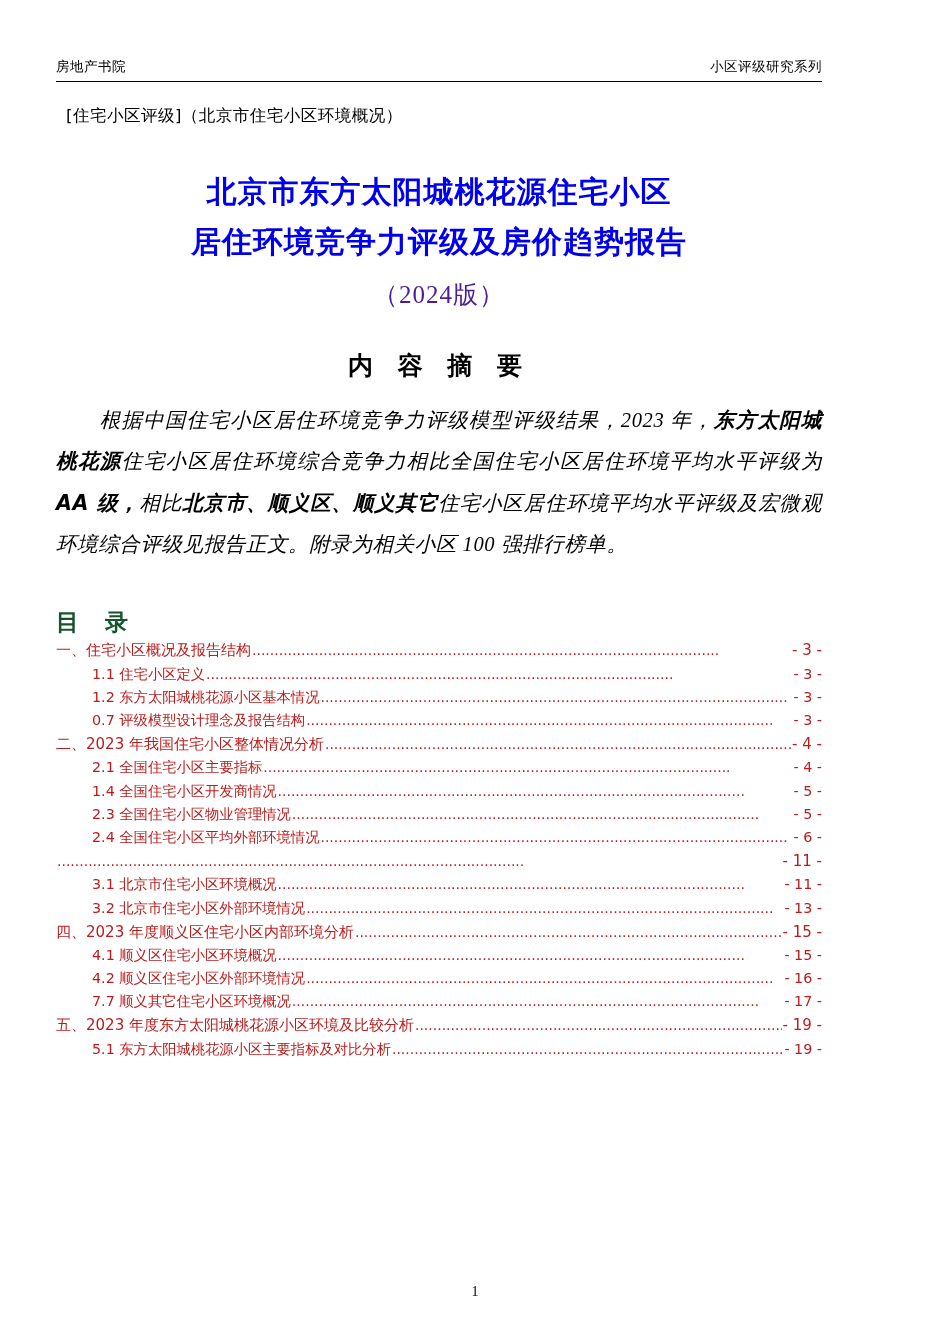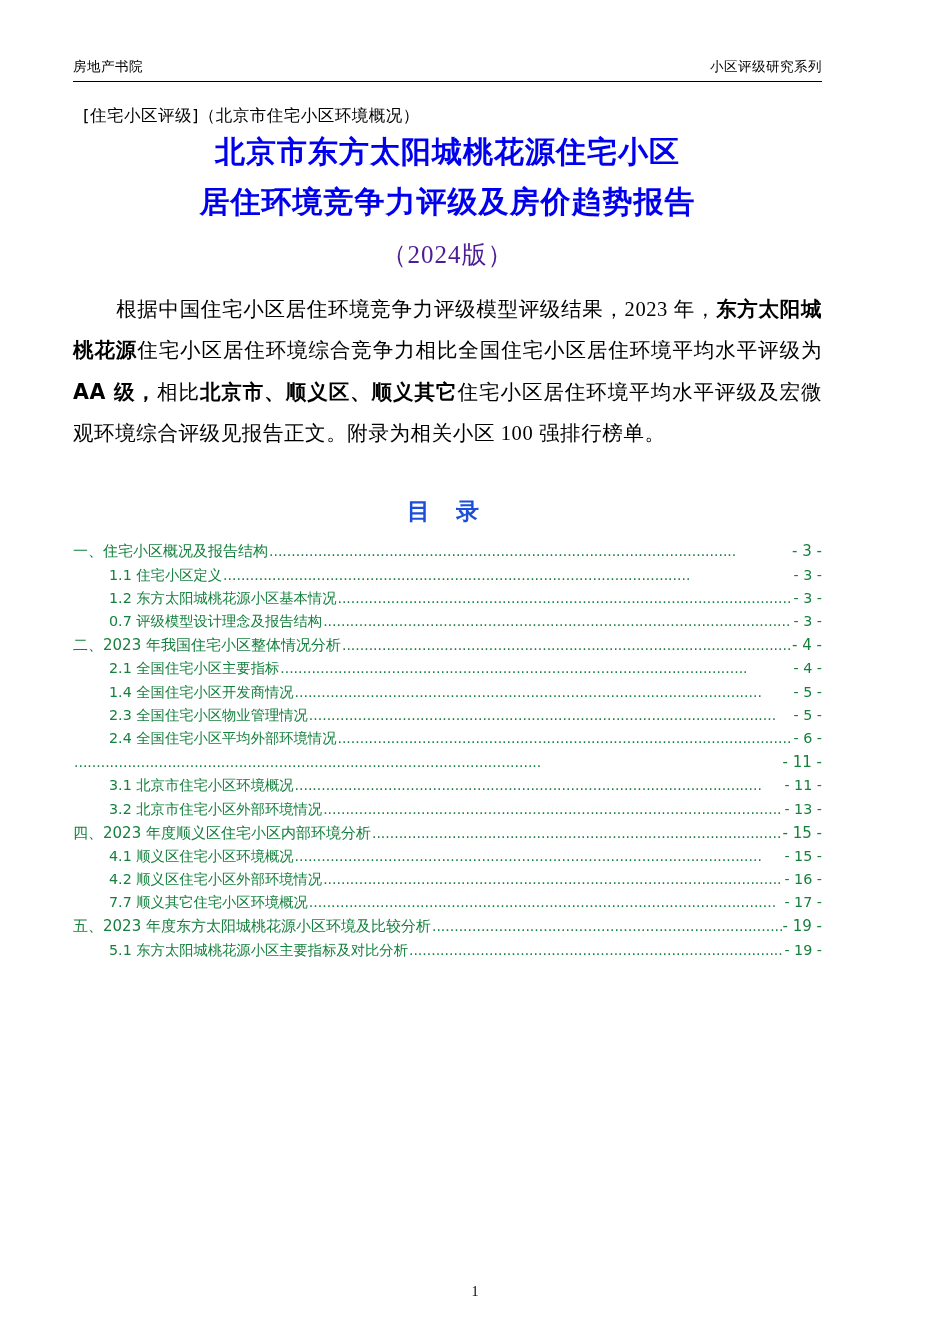--- a/index.html
+++ b/index.html
@@ -13,21 +13,21 @@
     font-family: "Liberation Serif", serif;
     color: #000;
     position: relative;
     overflow: hidden;
   }
   .page {
     position: relative;
     width: 950px;
     height: 1344px;
     box-sizing: border-box;
-    padding: 58px 128px 0 73px;
+    padding: 58px 128px 0 56px;
   }
   
   .header {
     display: flex;
     justify-content: space-between;
     align-items: flex-end;
     font-family: "DejaVu Sans", sans-serif;
     font-size: 13.5px;
     color: #000;
     padding-bottom: 5px;
@@ -38,20 +38,21 @@
   .bracket-line {
     margin-top: 23px;
     font-family: "DejaVu Sans", sans-serif;
     font-size: 16.5px;
     letter-spacing: 0.5px;
     padding-left: 10px;
   }
   
   .title-block {
     text-align: center;
+    margin-top: 40px;
   }
   .title-line {
     color: #0000ee;
     font-family: "DejaVu Sans", sans-serif;
     font-weight: bold;
     font-size: 30px;
     letter-spacing: 1px;
     line-height: 1.68;
   }
   .subtitle-version {
@@ -70,36 +71,37 @@
     letter-spacing: 8px;
     margin-top: 38px;
   }
   .abstract-body {
     margin-top: 18px;
     font-size: 20.5px;
     line-height: 2.02;
     text-align: justify;
     text-justify: inter-ideograph;
     letter-spacing: 0.6px;
+    font-style: italic;
   }
   .abstract-body .indent { display: inline-block; width: 2.1em; }
   .abstract-body b { font-family: "DejaVu Sans", sans-serif; font-weight: bold; }
   
   .toc-heading {
-    text-align: center;
+    text-align: left;
     font-family: "DejaVu Sans", sans-serif;
     font-weight: bold;
     font-size: 23px;
-    color: #1d4ed8;
+    color: #14532d;
     letter-spacing: 9px;
     margin-top: 42px;
   }
   .toc {
-    margin-top: 12px;
-    color: #15803d;
+    margin-top: 0;
+    color: #b91c1c;
     font-family: "DejaVu Sans", sans-serif;
   }
   .toc-row {
     display: flex;
     align-items: baseline;
     font-size: 15px;
     line-height: 1.62;
     white-space: nowrap;
   }
   .toc-row.lvl2 {
@@ -139,20 +141,21 @@
   </div>
 
   <div class="bracket-line">[住宅小区评级]（北京市住宅小区环境概况）</div>
 
   <div class="title-block">
     <div class="title-line">北京市东方太阳城桃花源住宅小区</div>
     <div class="title-line">居住环境竞争力评级及房价趋势报告</div>
     <div class="subtitle-version">（2024版）</div>
   </div>
 
+  <div class="abstract-heading">内 容 摘 要</div>
 
   <div class="abstract-body">
     <span class="indent"></span><span>根据中国住宅小区居住环境竞争力评级模型评级结果，2023 年，</span><b>东方太阳城桃花源</b><span>住宅小区居住环境综合竞争力相比全国住宅小区居住环境平均水平评级为</span><b>AA 级，</b><span>相比</span><b>北京市、顺义区、顺义其它</b><span>住宅小区居住环境平均水平评级及宏微观环境综合评级见报告正文。附录为相关小区 100 强排行榜单。</span>
   </div>
 
   <div class="toc-heading">目  录</div>
 
   <div class="toc">
 
     <div class="toc-row lvl1">

